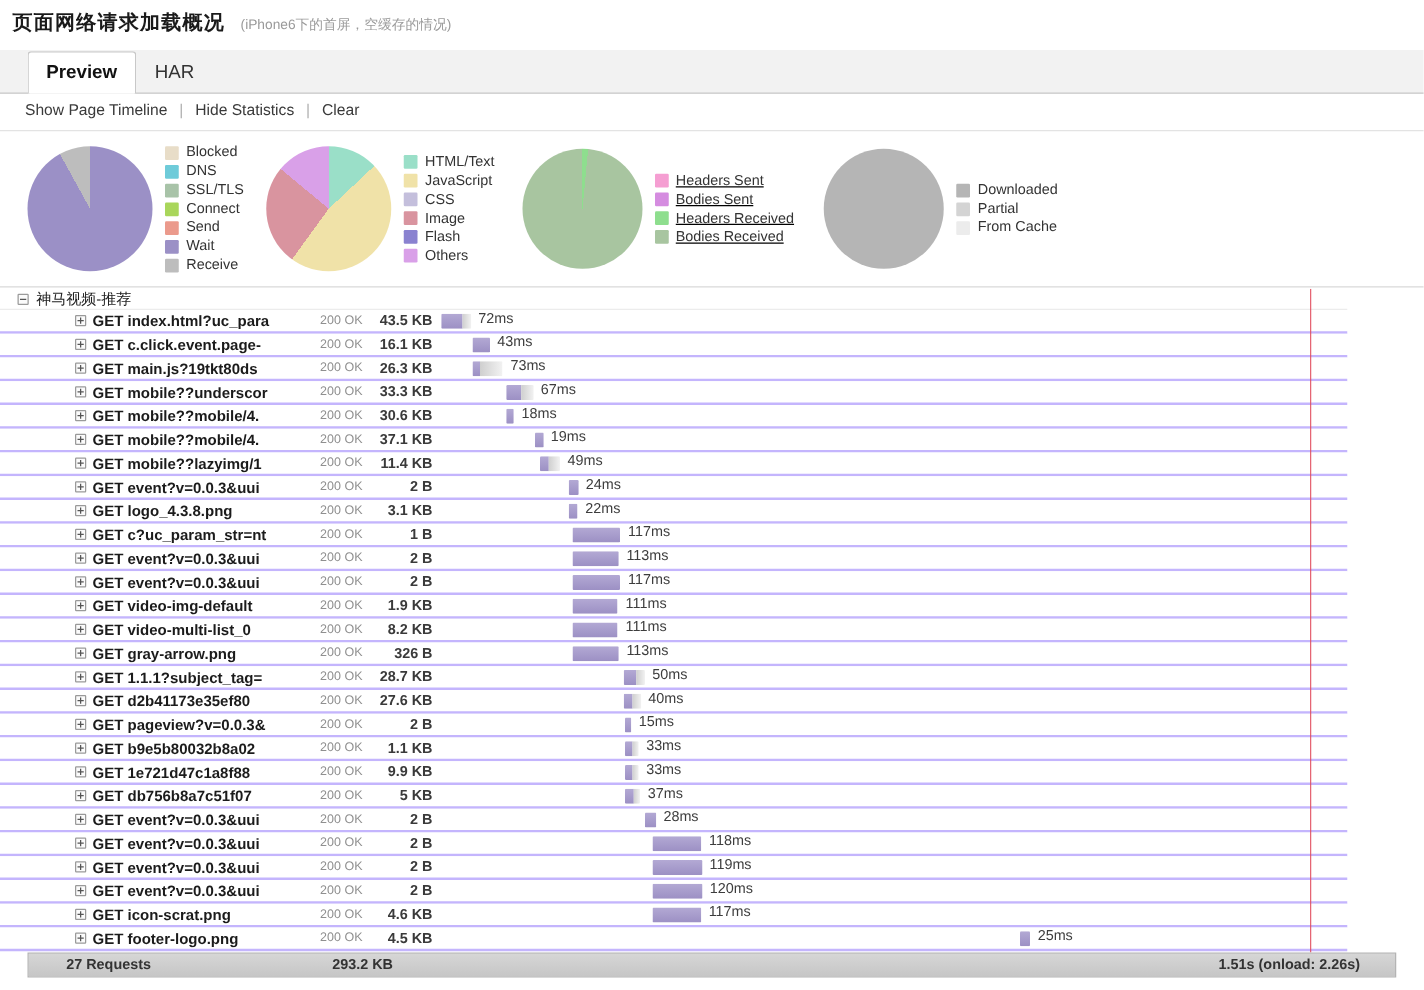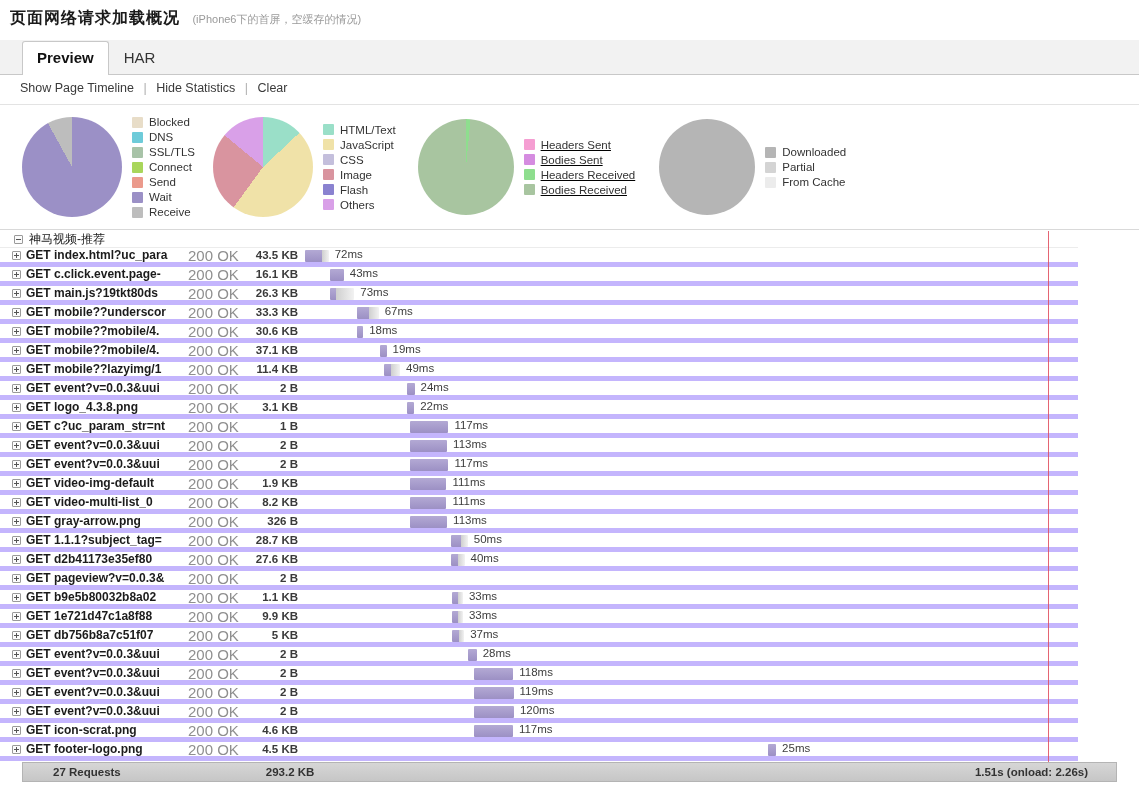--- a/index.html
+++ b/index.html
@@ -82,29 +82,29 @@
     content: ""; position: absolute; left: 1px; top: 3px;
     width: 5px; height: 1px; background: #555;
   }
   .twisty.plus::after {
     content: ""; position: absolute; left: 3px; top: 1px;
     width: 1px; height: 5px; background: #555;
   }
 
   .row {
     display: flex; align-items: center; height: 19px;
-    border-bottom: 5px solid #c4b5fd; background: #fff; position: relative;
+    border-bottom: 2px solid #c4b5fd; background: #fff; position: relative; padding-left: 48px;
   }
   .c-twisty { width: 26px; flex: none; display: flex; justify-content: flex-end; padding-right: 5px; }
   .c-name {
     width: 158px; flex: none; font-size: 12px; font-weight: bold; color: #1b1b1b;
     white-space: nowrap; overflow: hidden;
   }
   .c-status {
-    width: 58px; flex: none; font-size: 15px; color: #8f8f8f; text-align: left;
+    width: 58px; flex: none; font-size: 10px; color: #8f8f8f; text-align: right;
     padding-left: 4px;
   }
   .c-size {
     width: 62px; flex: none; font-size: 11.5px; color: #3a3a3a; text-align: right;
     padding-right: 6px;
     font-weight: bold;
   }
   .c-wf { flex: 1; position: relative; height: 19px; }
 
   .bar { position: absolute; top: 4px; height: 12px; display: flex; overflow: hidden; border-radius: 1px; }
@@ -511,20 +511,26 @@
             <div class="bar-label" style="left: 166.55px;">40ms</div>
           </div>
         </div>
         <div class="row">
           <div class="c-twisty">
             <span class="twisty plus"></span>
           </div>
           <div class="c-name">GET pageview?v=0.0.3&amp;</div>
           <div class="c-status">200 OK</div>
           <div class="c-size">2 B</div>
+          <div class="c-wf">
+            <div class="bar" style="left: 148.05px; width: 4.94px;">
+              <div class="seg-wait" style="width: 4.94px;"></div>
+            </div>
+            <div class="bar-label" style="left: 158.99px;">15ms</div>
+          </div>
         </div>
         <div class="row">
           <div class="c-twisty">
             <span class="twisty plus"></span>
           </div>
           <div class="c-name">GET b9e5b80032b8a02</div>
           <div class="c-status">200 OK</div>
           <div class="c-size">1.1 KB</div>
           <div class="c-wf">
             <div class="bar" style="left: 148.05px; width: 10.86px;">

